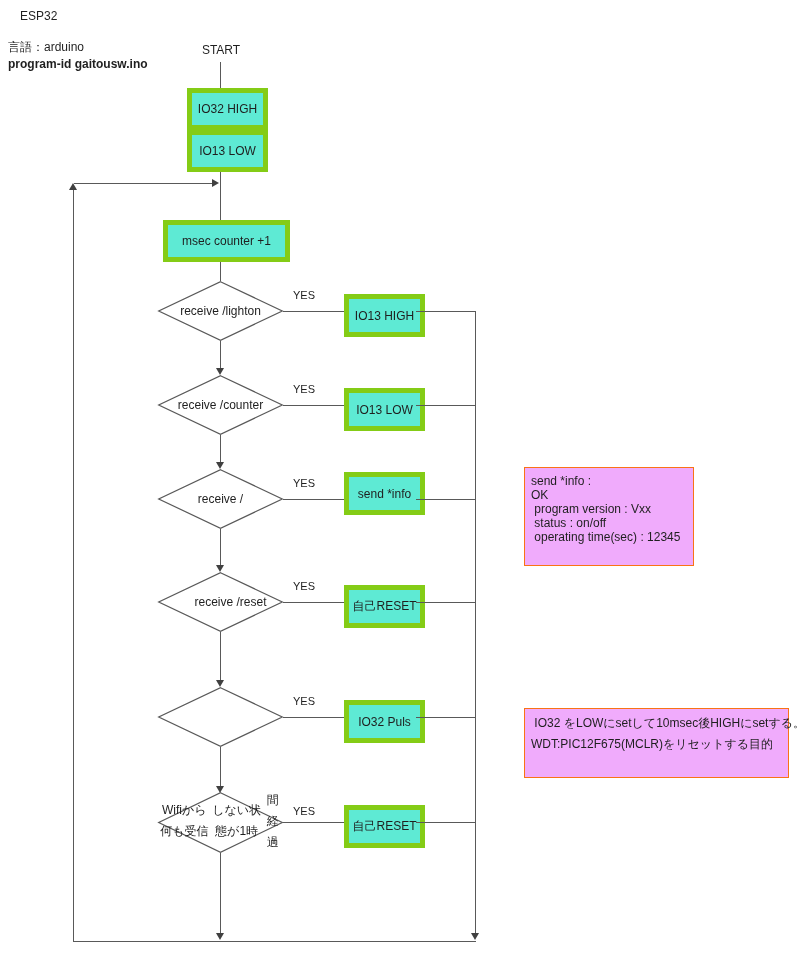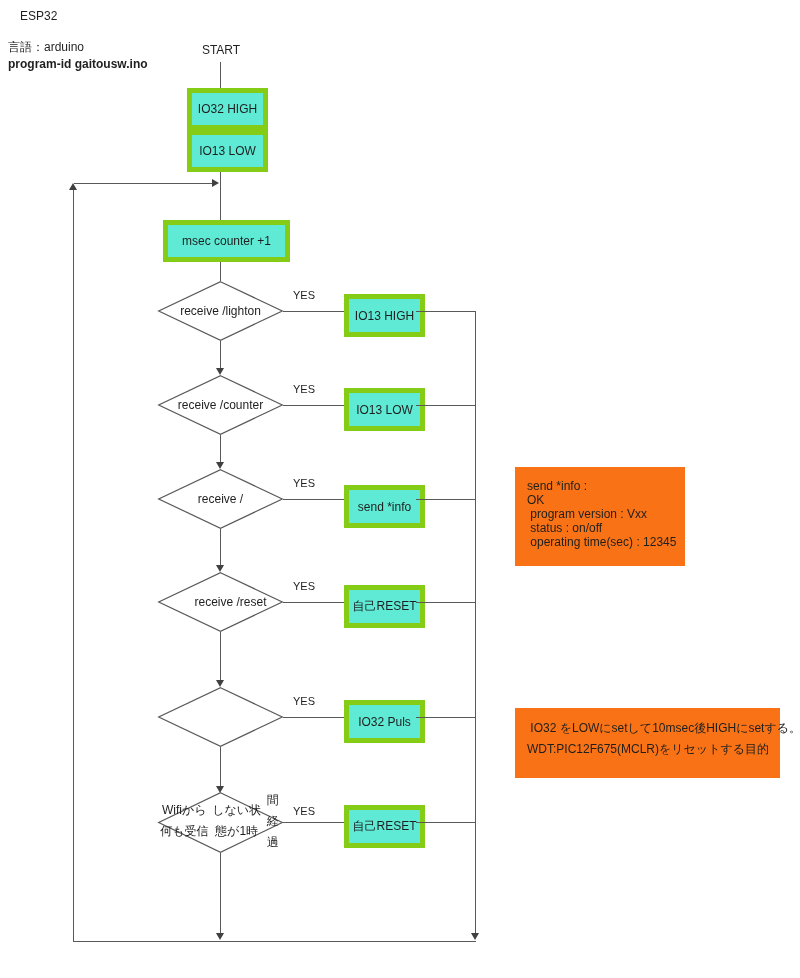--- a/index.html
+++ b/index.html
@@ -19,21 +19,21 @@
   .arr-right{position:absolute;width:0;height:0;
     border-top:4px solid transparent;border-bottom:4px solid transparent;
     border-left:7px solid #404040;}
   .pbox{position:absolute;border:5px solid #84cc16;background:#5eead4;
     display:flex;align-items:center;justify-content:center;text-align:center;}
   .diamond-svg{position:absolute;overflow:visible;}
   .dlabel{position:absolute;display:flex;align-items:center;justify-content:center;
     text-align:center;line-height:14px;}
   .dlabel.big{line-height:21px;}
   .yes{position:absolute;font-size:11px;}
-  .note{position:absolute;border:6px solid #f97316;background:#f97316;box-sizing:border-box;}
+  .note{position:absolute;border:1px solid #f97316;background:#f0abfc;box-sizing:border-box;margin-left:9px;}
   .note .nline{white-space:pre;}
   .note1 .nline{line-height:14px;}
   .note2 .nline{line-height:21px;}
   .startlbl{position:absolute;text-align:center;}
 </style>
 </head>
 <body>
 
 <div id="canvas">
 
@@ -91,21 +91,21 @@
   <div class="hl" style="left:416px;top:405px;width:59px;"></div>
   <div class="vl" style="left:220px;top:435px;height:27px;"></div>
   <div class="arr-down" style="left:216px;top:462px;"></div>
 
   <svg class="diamond-svg" style="left:158px;top:469px;" width="125" height="60">
     <polygon points="62.5,0.7 124.3,30 62.5,59.3 0.7,30" fill="#ffffff" stroke="#595959" stroke-width="1.2"></polygon>
   </svg>
   <div class="dlabel" style="left:158px;top:469px;width:125px;height:60px;">receive /</div>
   <div class="yes" style="left:293px;top:477px;">YES</div>
   <div class="hl" style="left:283px;top:499px;width:61px;"></div>
-  <div class="pbox" style="left:344px;top:485px;width:71px;height:33px;">
+  <div class="pbox" style="left:344px;top:472px;width:71px;height:33px;">
     <span>send *info</span>
   </div>
   <div class="hl" style="left:416px;top:499px;width:59px;"></div>
   <div class="vl" style="left:220px;top:529px;height:36px;"></div>
   <div class="arr-down" style="left:216px;top:565px;"></div>
 
   <svg class="diamond-svg" style="left:158px;top:572px;" width="125" height="60">
     <polygon points="62.5,0.7 124.3,30 62.5,59.3 0.7,30" fill="#ffffff" stroke="#595959" stroke-width="1.2"></polygon>
   </svg>
   <div class="dlabel" style="left:168px;top:572px;width:125px;height:60px;">receive /reset</div>

